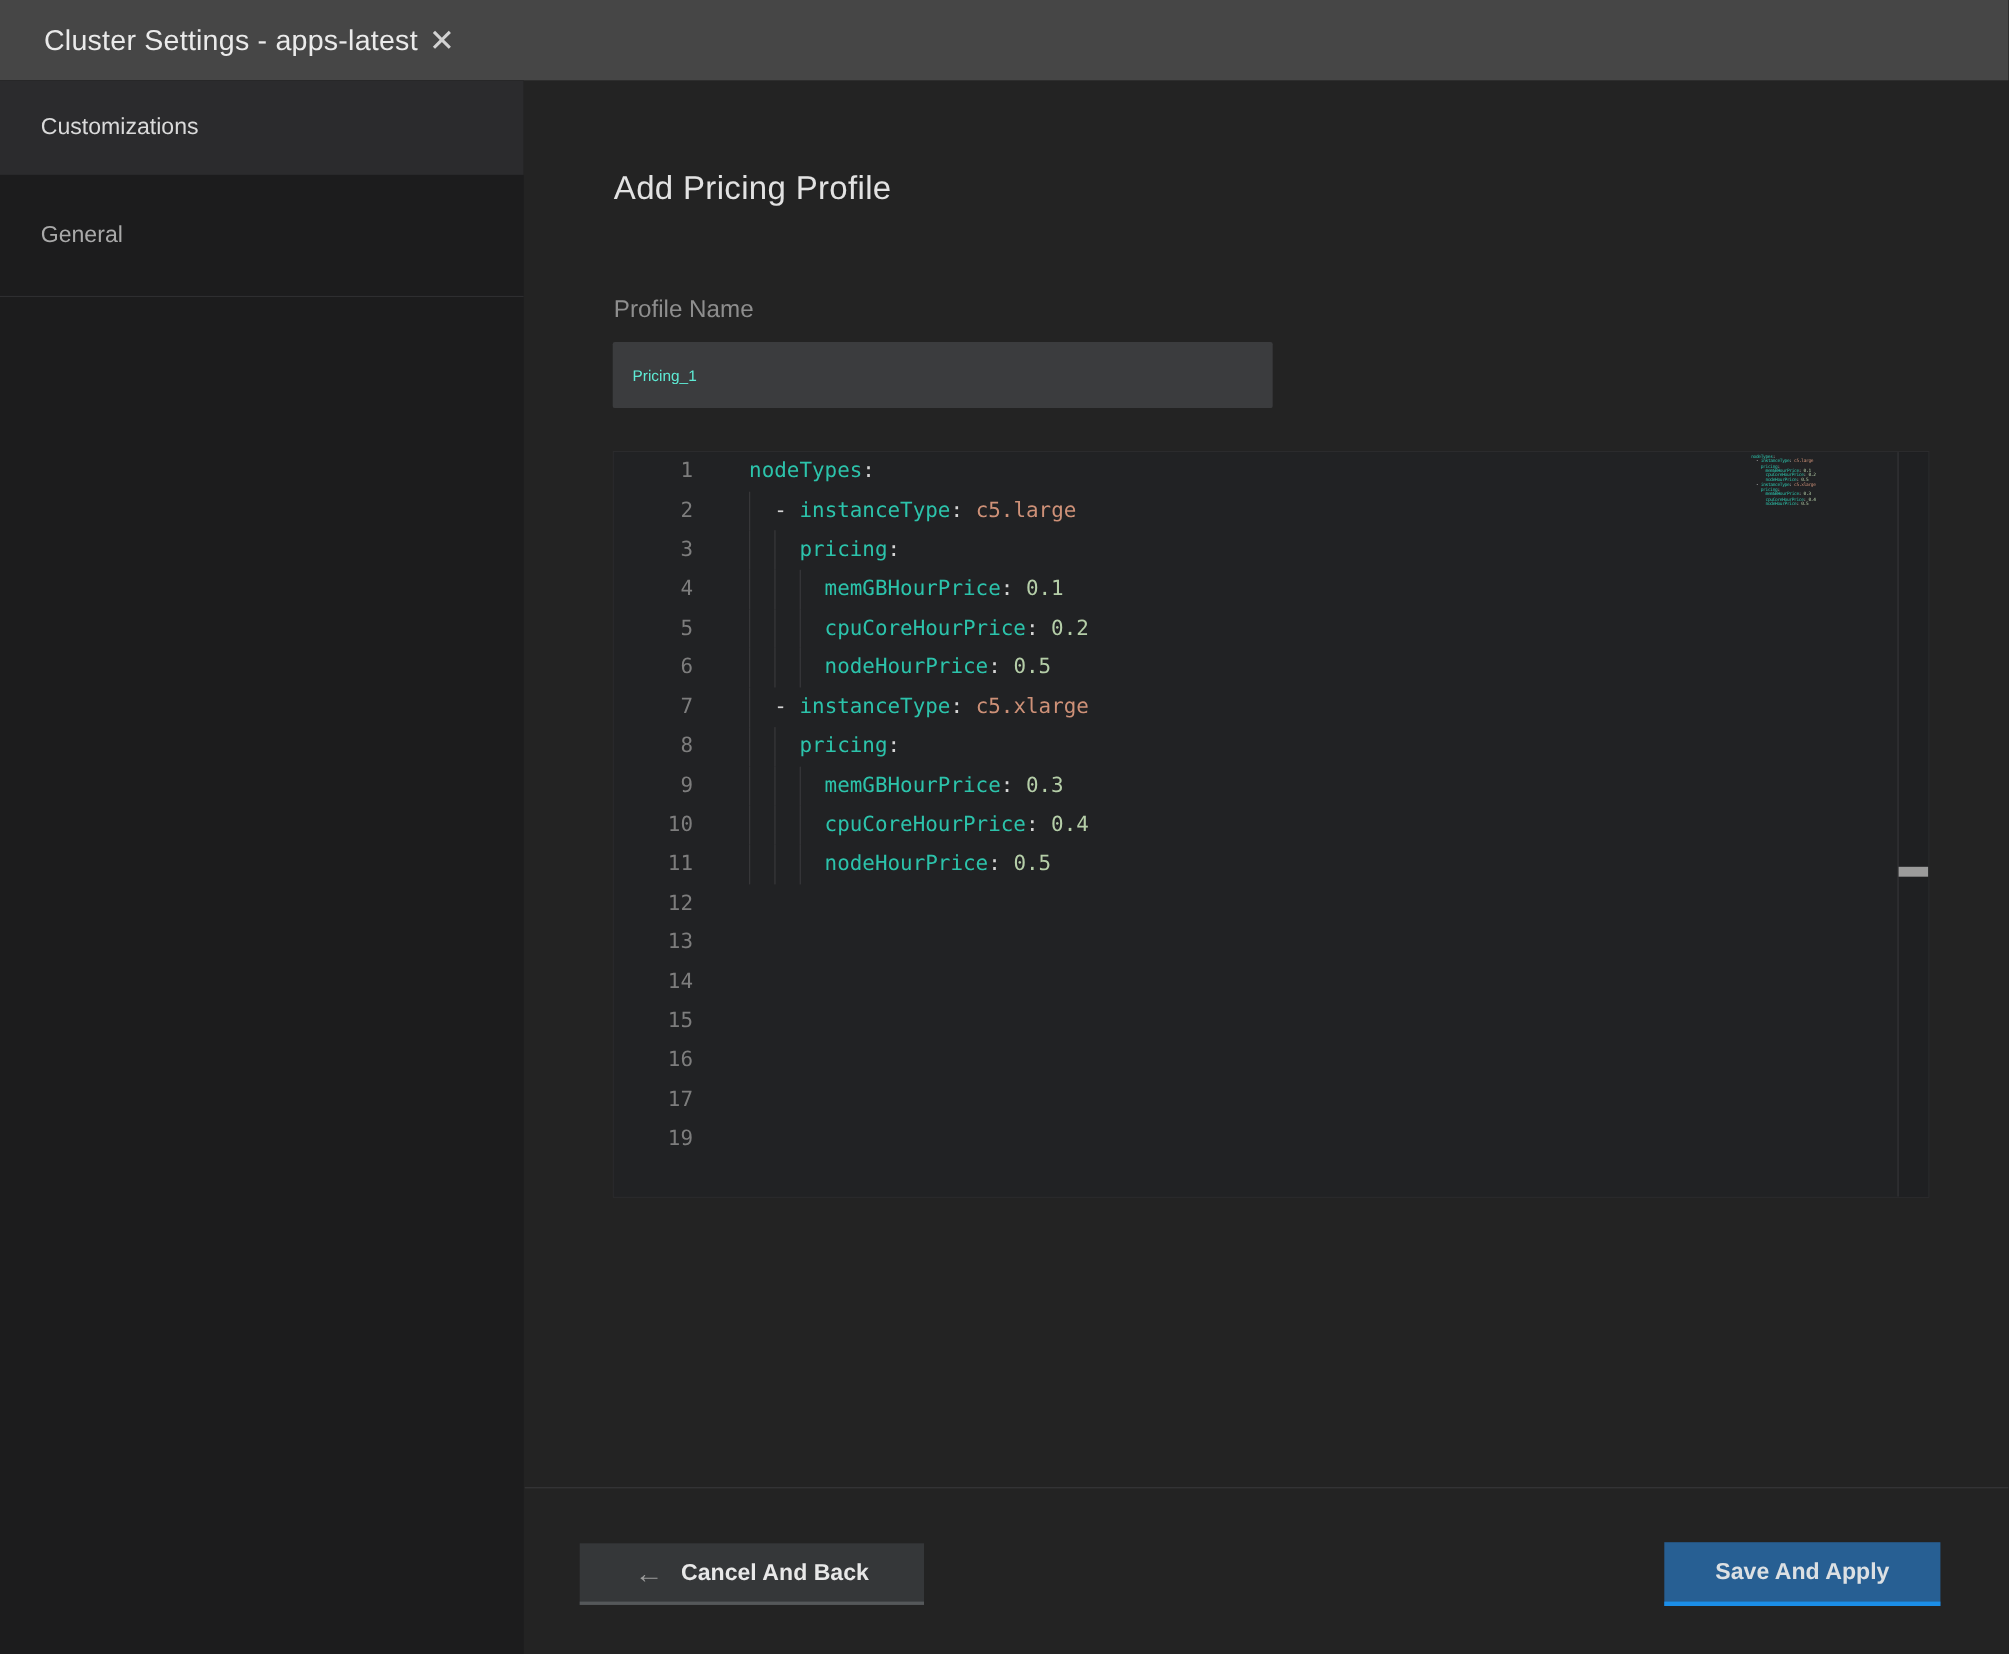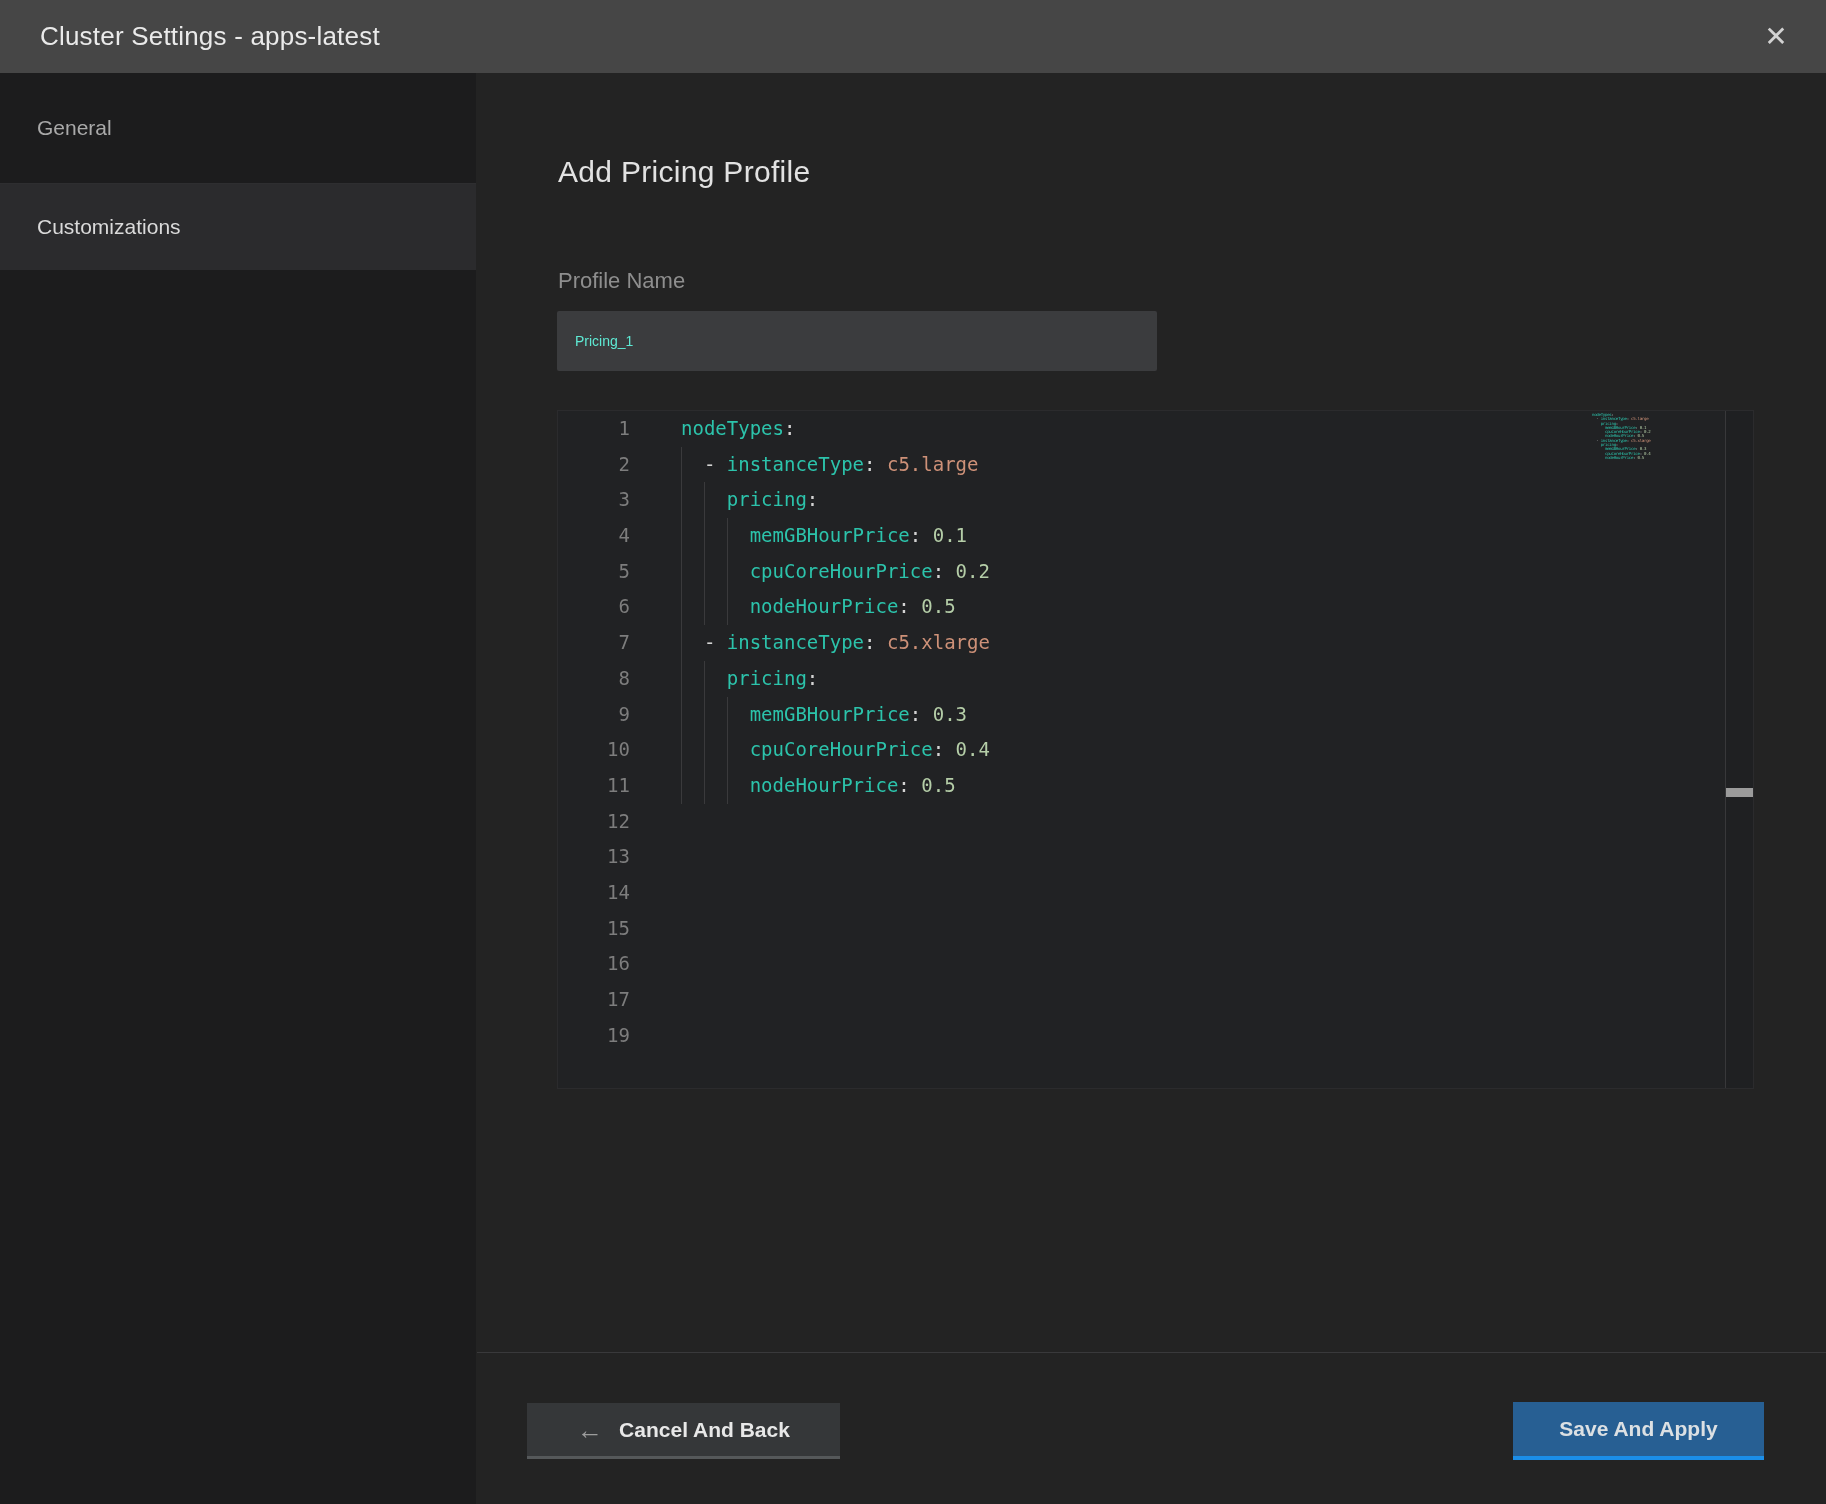--- a/index.html
+++ b/index.html
@@ -12,21 +12,21 @@
     background:#232323;
     font-family:"Liberation Sans", sans-serif;
     overflow:hidden;
     position:relative;
     color:#ddd;
   }
   
   .titlebar{
     position:absolute;left:0;top:0;width:1826px;height:73px;
     background:#464646;
-    display:flex;align-items:center;justify-content:space-between;
+    display:flex;align-items:center;justify-content:flex-start;
     padding:0 28px 0 40px;
   }
   .titlebar h1{
     font-size:26px;font-weight:400;color:#eaeaea;letter-spacing:.2px;
   }
   .close-btn{
     width:44px;height:44px;border:none;background:transparent;
     color:#d2d2d2;font-size:28px;line-height:44px;text-align:center;
     cursor:pointer;padding:0;
   }
@@ -136,25 +136,25 @@
 <body>
 
 <header class="titlebar">
   <h1>Cluster Settings - apps-latest</h1>
   <button class="close-btn">
     <span>✕</span>
   </button>
 </header>
 
 <nav class="sidebar">
+  <div class="side-item selected">
+    <span>Customizations</span>
+  </div>
   <div class="side-item">
     <span>General</span>
-  </div>
-  <div class="side-item selected">
-    <span>Customizations</span>
   </div>
 </nav>
 
 <main class="main">
   <h2 class="heading">Add Pricing Profile</h2>
 
   <label class="field-label">Profile Name</label>
   <input class="name-input" type="text" value="Pricing_1" style="">
 
   <div class="editor">

